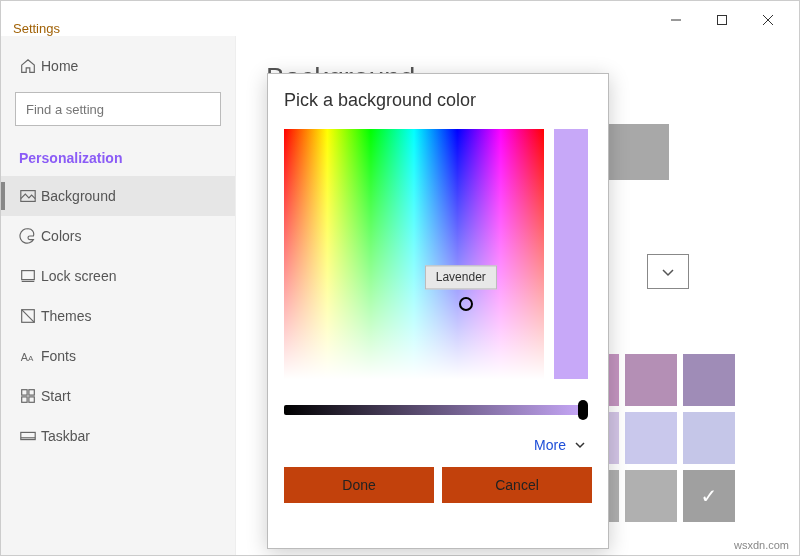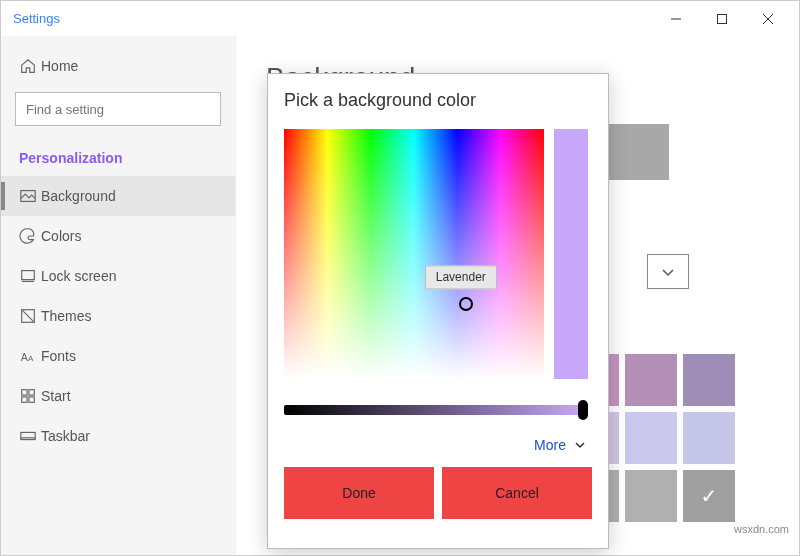--- a/index.html
+++ b/index.html
@@ -1,18 +1,18 @@
 <!DOCTYPE html>
 <html><head>
 <meta charset="utf-8">
 <style>
   * { box-sizing: border-box; font-family: "Segoe UI", Arial, sans-serif; }
   body { margin: 0; width: 800px; height: 556px; background: #fff; overflow: hidden; position: relative; }
   .window { width: 800px; height: 556px; border: 1px solid #ccc; position: relative; background: #fff; }
-  .titlebar { height: 35px; display: flex; align-items: center; padding: 0 8px; font-size: 13px; color: #3b82f6; }
+  .titlebar { height: 35px; display: flex; align-items: flex-end; padding: 0 8px; font-size: 13px; color: #a16207; }
   .titlebar .title { flex: 0 0 auto; margin-right: auto; padding-left: 4px; }
   .winbtns { display: flex; align-items: flex-start; }
   .winbtns .wb { width: 46px; height: 32px; display: flex; align-items: center; justify-content: center; }
   .wb svg { width: 12px; height: 12px; }
   .content { display: flex; height: calc(100% - 35px); }
   .sidebar { width: 235px; background: #f5f5f5; border-right: 1px solid #eee; padding-top: 10px; }
   .sb-item { display: flex; align-items: center; height: 40px; padding: 0 18px; color: #555; font-size: 14px; gap: 4px; }
   .sb-item.selected { background: #e6e6e6; position: relative; }
   .sb-item.selected::before { content:""; position:absolute; left:0; top:6px; bottom:6px; width:4px; background:#888; }
   .sb-section { padding: 14px 18px 10px; color: #8b5cf6; font-weight: 600; font-size: 14px; }
@@ -43,22 +43,22 @@
   .lum-strip { width: 34px; height: 250px; background: #c7a8f8; }
   .picker-cursor { position:absolute; width:14px; height:14px; border:2px solid #000; border-radius:50%; transform:translate(-50%,-50%); }
   .picker-tooltip { position:absolute; background:#e8e8e8; border:1px solid #bbb; padding:4px 10px; font-size:12px; color:#333; transform:translate(-50%,-140%); }
   .value-slider { margin-top: 26px; width: 300px; height: 10px; position:relative; border-radius:2px;
     background: linear-gradient(to right, #000, #c7a8f8);
   }
   .value-thumb { position:absolute; right:-4px; top:-5px; width:10px; height:20px; background:#000; border-radius:5px; }
   .more-row { margin-top: 22px; text-align:right; padding-right:6px; font-size:14px; color:#1d4ed8; display:flex; justify-content:flex-end; align-items:center; gap:8px; }
   .more-row svg { width:12px; height:12px; stroke:#333; fill:none; stroke-width:1.5; }
   .dlg-buttons { display:flex; gap:8px; margin-top:14px; }
-  .dlg-btn { flex:1; height:52px; background:#ef4444; border:none; font-size:14px; color:#222; display:flex; align-items:center; justify-content:center; }
-  .watermark { position:absolute; right:10px; bottom:20px; font-size:11px; color:#888; }
+  .dlg-btn { flex:1; height:36px; background:#c2410c; border:none; font-size:14px; color:#222; display:flex; align-items:center; justify-content:center; }
+  .watermark { position:absolute; right:10px; bottom:4px; font-size:11px; color:#888; }
 </style>
 </head>
 <body>
 
 <div class="window">
   <div class="titlebar">
     <span class="title">Settings</span>
     <div class="winbtns">
       <div class="wb">
         <svg viewBox="0 0 12 12">

